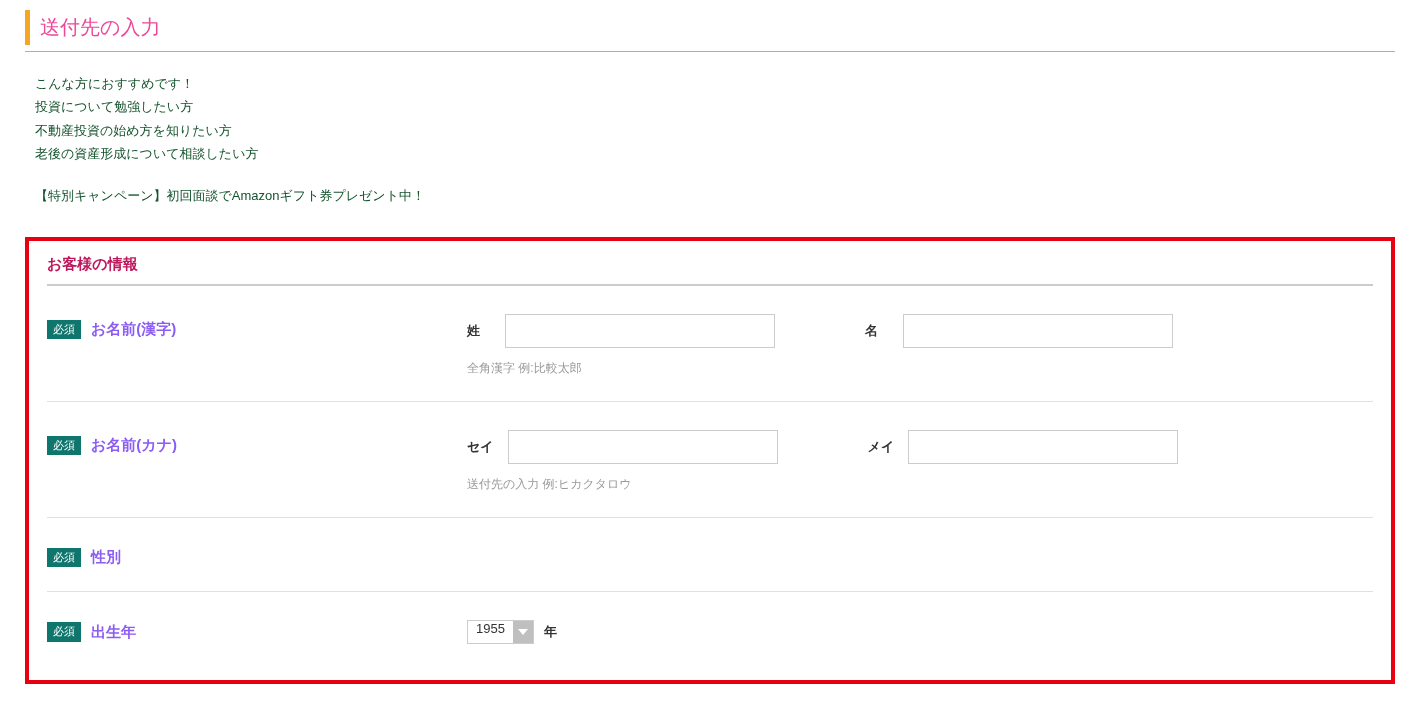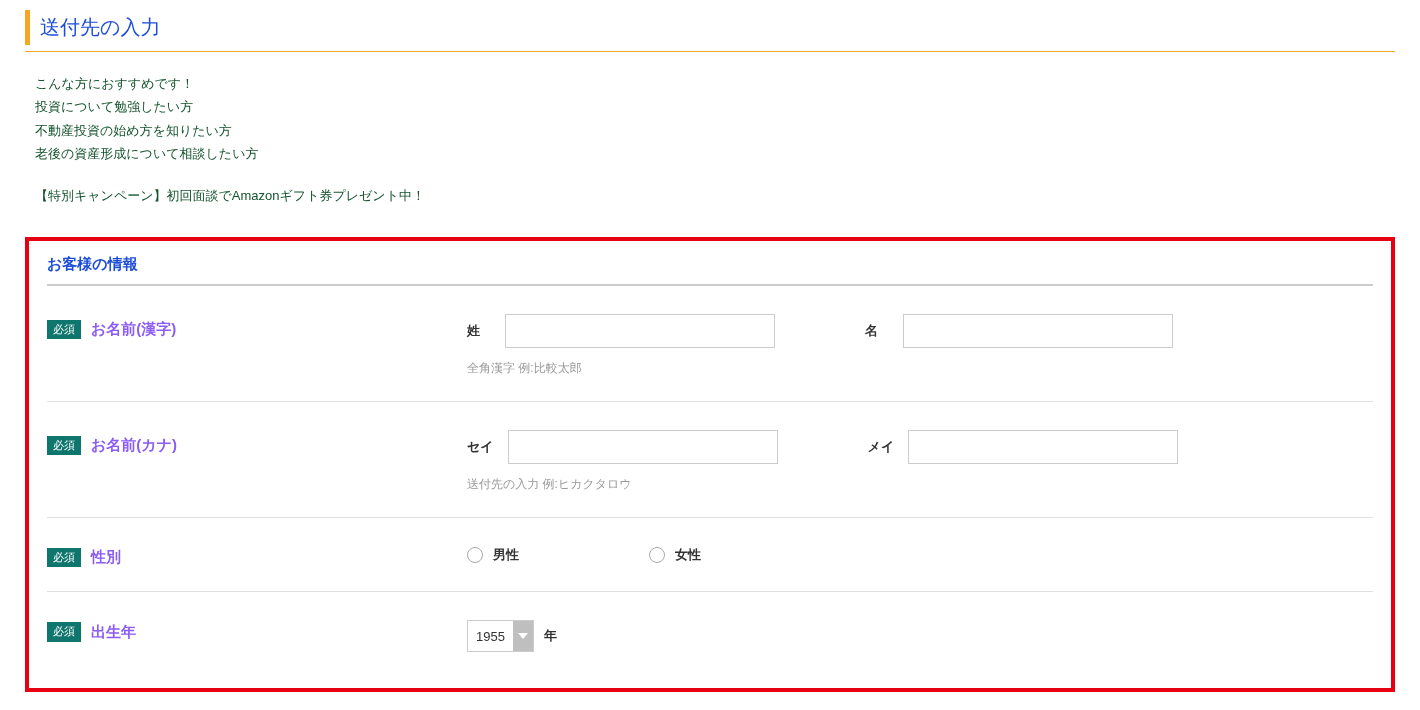--- a/index.html
+++ b/index.html
@@ -19,21 +19,21 @@
     }
     .page-title-wrap {
       border-left: 5px solid #f5a623;
       padding: 4px 0 4px 10px;
       margin-top: 10px;
       margin-bottom: 6px;
     }
     .page-title {
       font-size: 20px;
       font-weight: normal;
-      color: #1d4ed8;
+      color: #ec4899;
     }
     .title-underline {
       border: none;
       border-top: 1px solid #f5a623;
       margin: 0 0 20px 0;
     }
     .intro {
       padding-left: 10px;
       font-size: 13px;
       color: #14532d;
@@ -47,21 +47,21 @@
       margin-top: 18px;
     }
     .form-box {
       border: 4px solid #e60012;
       padding: 14px 18px 12px 18px;
       margin-top: 10px;
     }
     .section-heading {
       font-size: 15px;
       font-weight: bold;
-      color: #1d4ed8;
+      color: #be185d;
       border-bottom: 2px solid #ccc;
       padding-bottom: 10px;
       margin-bottom: 0;
     }
     .field-row {
       display: flex;
       align-items: flex-start;
       padding: 28px 0 24px 0;
       border-bottom: 1px solid #e0e0e0;
     }
@@ -146,23 +146,23 @@
     }
     .year-group {
       display: flex;
       align-items: center;
       gap: 10px;
       padding-top: 4px;
     }
     .select-wrap {
       position: relative;
       display: inline-flex;
-      align-items: center;
+      align-items: flex-start;
       border: 1px solid #ccc;
-      height: 32px;
+      height: 24px;
       background: #fff;
     }
     .select-value {
       padding: 0 8px;
       font-size: 13px;
       min-width: 42px;
       text-align: center;
     }
     .select-arrow {
       width: 20px;
@@ -242,32 +242,20 @@
           </div>
         </div>
         <div class="hint">送付先の入力 例:ヒカクタロウ</div>
       </div>
     </div>
 
     <div class="field-row compact">
       <div class="label-col">
         <span class="required-badge">必須</span>
         <span class="field-label">性別</span>
-      </div>
-      <div class="value-col">
-        <div class="radio-group">
-          <label class="radio-item">
-            <span class="radio-circle"></span>
-            <span class="radio-label">男性</span>
-          </label>
-          <label class="radio-item">
-            <span class="radio-circle"></span>
-            <span class="radio-label">女性</span>
-          </label>
-        </div>
       </div>
     </div>
 
     <div class="field-row compact">
       <div class="label-col">
         <span class="required-badge">必須</span>
         <span class="field-label">出生年</span>
       </div>
       <div class="value-col">
         <div class="year-group">

